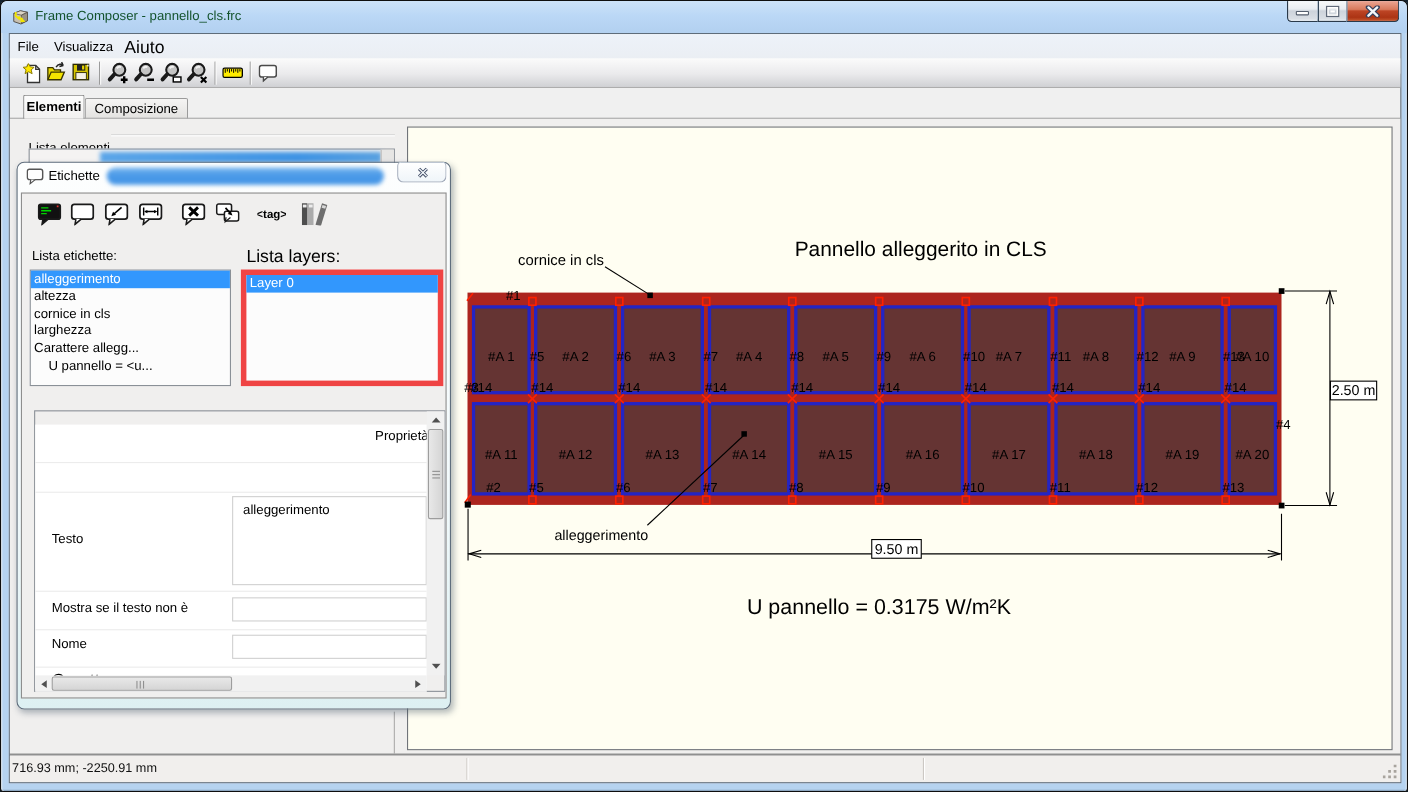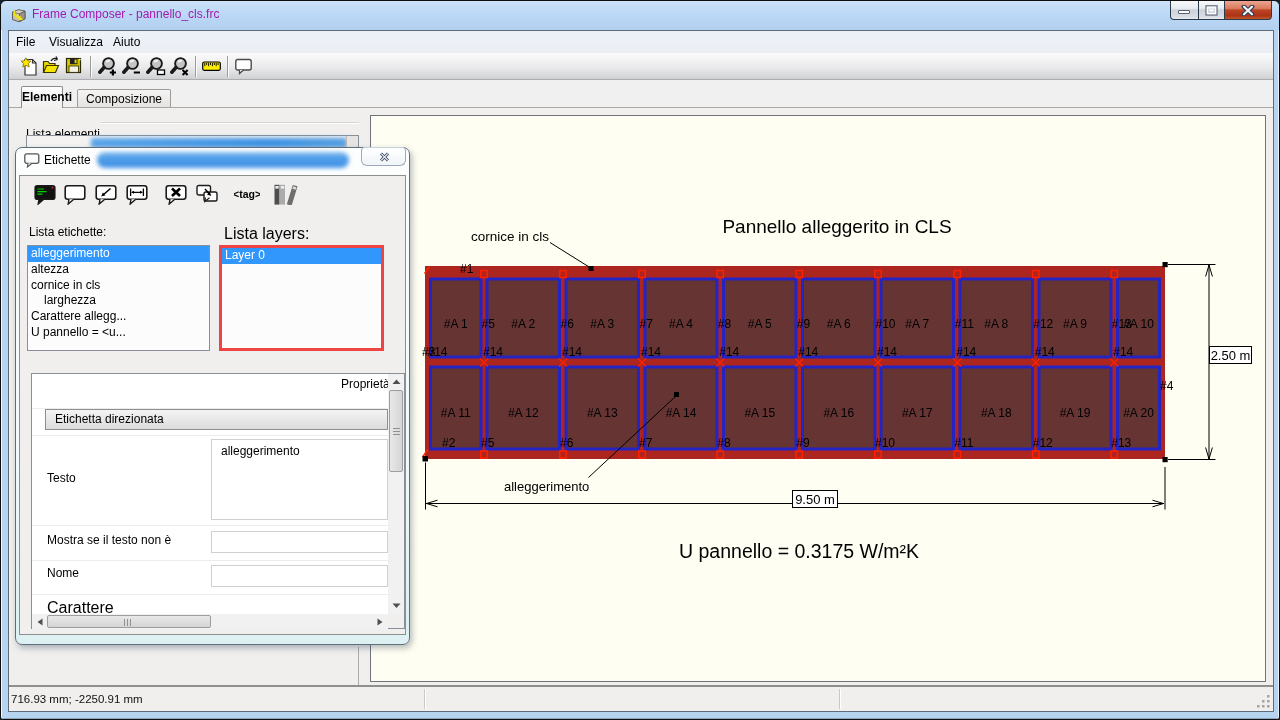--- a/index.html
+++ b/index.html
@@ -6,21 +6,21 @@
 </style></head><body>
 <div class="abs" style="left:0;top:0;width:1280px;height:720px;border:1px solid #0E0E0E;border-radius:6px 6px 3px 3px;background:#B6D3F0;overflow:hidden;box-shadow:inset 1px 0 0 #F2F8FE,inset -1px 0 0 #E6EFFA,inset 0 -1px 0 #8CA6C0">
 <div class="abs" style="left:0;top:0;width:1278px;height:29px;border-radius:6px 6px 0 0;background:linear-gradient(180deg,#CCE2F8 0%,#BBD8F6 45%,#B2D0F0 100%)"></div>
 <svg style="position:absolute;left:9px;top:6px" width="17" height="17" viewBox="0 0 17 17">
 <path d="M2.5 5.2 L8.5 2.8 L15 4.2 L15 11.8 L9 14.8 L2.5 12.6 Z" fill="#C8C0B0" stroke="#4A453E" stroke-width="0.8"></path>
 <path d="M2.5 5.2 L8.5 2.8 L15 4.2 L9.5 6.8 Z" fill="#DCD4C4" stroke="#4A453E" stroke-width="0.6"></path>
 <path d="M9.5 6.8 L15 4.2 L15 11.8 L9.5 14.5 Z" fill="#9A9284" stroke="#4A453E" stroke-width="0.6"></path>
 <path d="M4.3 3.8 V7.6 L7.6 10.2 M7.6 7.8 V10.2 H10.6" fill="none" stroke="#F2E600" stroke-width="1.7"></path>
 <path d="M9.2 8.4 L13.2 12.8 L8.4 13.2 Z" fill="#F2E600"></path>
 </svg>
-<div class="abs" style="left:31px;top:6px;font-size:12px;color:#a21caf">Frame Composer - pannello_cls.frc</div>
+<div class="abs" style="left:31px;top:6px;font-size:12px;color:#14532d">Frame Composer - pannello_cls.frc</div>
 
 <div style="position:absolute;left:1169px;top:0;width:102px;height:19px">
  <div style="position:absolute;left:0;top:0;width:28px;height:19px;background:linear-gradient(180deg,#F7F9FA 0%,#E9EDF1 40%,#CDD3DB 50%,#D9DEE4 88%,#E8ECF0 100%);border:1px solid #2A3A4A;border-top:none;border-right:none;border-radius:0 0 0 4px;box-sizing:border-box"></div>
  <div style="position:absolute;left:28px;top:0;width:26px;height:19px;background:linear-gradient(180deg,#F7F9FA 0%,#E9EDF1 40%,#CDD3DB 50%,#D9DEE4 88%,#E8ECF0 100%);border:1px solid #2A3A4A;border-top:none;border-right:none;box-sizing:border-box"></div>
  <div style="position:absolute;left:54px;top:0;width:48px;height:19px;background:linear-gradient(180deg,#ECA592 0%,#D97A5C 42%,#BC4424 50%,#AC3414 82%,#C4582E 100%);border:1px solid #2A3A4A;border-top:none;border-radius:0 0 4px 0;box-sizing:border-box"></div>
  <div style="position:absolute;left:8px;top:9px;width:12px;height:4px;background:#FFF;border:1px solid #555F6E;border-radius:1px;box-sizing:border-box"></div>
  <svg style="position:absolute;left:35px;top:4px" width="13" height="11" viewBox="0 0 13 11">
         <rect x="1.5" y="1.3" width="10" height="8.2" fill="none" stroke="#5E6878" stroke-width="2.2"></rect>
         <rect x="2.3" y="2.1" width="8.4" height="6.6" fill="none" stroke="#FFF" stroke-width="1.5"></rect>
         <rect x="4.5" y="4.5" width="4" height="1.8" fill="#FFF"></rect>
@@ -28,21 +28,21 @@
  <svg style="position:absolute;left:71px;top:4px" width="14" height="11" viewBox="0 0 14 11">
         <path d="M2.8 1.6 L11.2 9.4 M11.2 1.6 L2.8 9.4" stroke="#35405C" stroke-width="4.4" stroke-linecap="round"></path>
         <path d="M3 1.8 L11 9.2 M11 1.8 L3 9.2" stroke="#F4F7FA" stroke-width="2.2" stroke-linecap="round"></path>
       </svg>
 </div>
 <div class="abs" style="left:7px;top:29px;width:1266px;height:682px;background:#F0F0F0;border:1px solid #5E6C7A">
 <div class="abs" style="left:0;top:0;width:1264px;position:relative">
 <div class="abs" style="left:0;top:0;width:1264px;height:36px;background:linear-gradient(180deg,#EDF2F9,#E9ECF0)">
 <div class="abs" style="left:7px;top:4px;font-size:12px">File</div>
 <div class="abs" style="left:40px;top:4px;font-size:12px">Visualizza</div>
-<div class="abs" style="left:104px;top:4px;font-size:12px">Aiuto</div>
+<div class="abs" style="left:104px;top:4px;font-size:16px">Aiuto</div>
 </div>
 <div class="abs" style="left:0;top:22px;width:1264px;height:27px;background:linear-gradient(180deg,#FBFBFB 0%,#EAEAEC 55%,#D0D1D4 100%);border-bottom:1px solid #ADADAD">
 </div>
 <svg style="position:absolute;left:11px;top:26px" width="17" height="20" viewBox="0 0 17 20">
           <path d="M5 2.5 H12.5 L16 6 V18 H5 Z" fill="#FFF" stroke="#333" stroke-width="1.2"></path>
           <path d="M12.5 2.5 V6 H16" fill="none" stroke="#333" stroke-width="1.2"></path>
           <path d="M5.8 0.8 L7.6 3.8 L11 4.2 L8.3 6.5 L9.2 10 L6 8.2 L2.8 10 L3.7 6.5 L1 4.2 L4.4 3.8 Z" fill="#FFE800" stroke="#8A7A00" stroke-width="0.9"></path>
         </svg>
         <svg style="position:absolute;left:33px;top:25px" width="18" height="18" viewBox="0 0 18 18">
           <path d="M1.5 16.5 L1.5 5.5 L6 5.5 L7.5 7.5 L13 7.5 L13 9.5" fill="#E8D700" stroke="#3A3400" stroke-width="1.2"></path>
@@ -94,21 +94,21 @@
           <path d="M12.3 5.8 V8" stroke="#000" stroke-width="0.9"></path>
           <path d="M14.2 5.8 V9.2" stroke="#000" stroke-width="0.9"></path>
           <path d="M16.099999999999998 5.8 V8" stroke="#000" stroke-width="0.9"></path>
         </svg>
         <div class="abs" style="left:218px;top:25px;width:1px;height:21px;background:#9B9B9B"></div>
         <div class="abs" style="left:219px;top:25px;width:1px;height:21px;background:#FAFAFA"></div>
         <svg style="position:absolute;left:226px;top:27px" width="17" height="17" viewBox="0 0 17 17">
           <rect x="0.8" y="1.5" width="15.4" height="10.5" rx="2" fill="#FFF" stroke="#4A4A4A" stroke-width="1.4"></rect>
           <path d="M4.5 12 L4.5 15.5 L8.5 12" fill="#FFF" stroke="#4A4A4A" stroke-width="1.3"></path>
         </svg>
-<div class="abs" style="left:12px;top:55px;width:42px;height:22px;background:linear-gradient(180deg,#FDFDFD,#F1F0EF);border:1px solid #8C8C8C;border-bottom:none;border-radius:2px 2px 0 0;font-size:12px;font-weight:bold;line-height:21px;z-index:3">Elementi</div>
+<div class="abs" style="left:12px;top:55px;width:56px;height:22px;background:linear-gradient(180deg,#FDFDFD,#F1F0EF);border:1px solid #8C8C8C;border-bottom:none;border-radius:2px 2px 0 0;font-size:12px;font-weight:bold;text-align:center;line-height:21px;z-index:3">Elementi</div>
 <div class="abs" style="left:68px;top:58px;width:94px;height:19px;background:linear-gradient(180deg,#F5F4F3,#E3E2E0);border:1px solid #9B9B9B;border-bottom:none;border-radius:2px 2px 0 0;font-size:12px;text-align:center;line-height:19px;z-index:1">Composizione</div>
 <div class="abs" style="left:0;top:76px;width:1264px;height:1px;background:#A8A8A8;z-index:2"></div>
 <div class="abs" style="left:0;top:77px;width:1264px;height:577px;background:#F0EFEE;z-index:0"></div>
 <div class="abs" style="left:17px;top:96px;font-size:12px;z-index:2">Lista elementi</div>
 <div class="abs" style="left:92px;top:91px;width:258px;height:1px;background:#D5D5D5;z-index:2"></div>
 <div class="abs" style="left:92px;top:92px;width:258px;height:1px;background:#FFF;z-index:2"></div>
 <div class="abs" style="left:17px;top:104px;width:333px;height:506px;background:#F4F3F2;border:1px solid #8A9097;z-index:2"></div>
 <div class="abs" style="left:349px;top:616px;width:1px;height:38px;background:#ACABAA;z-index:2"></div>
 <div class="abs" style="left:82px;top:107px;width:256px;height:10px;background:linear-gradient(90deg,#5AA5E8,#3E93E4 70%,#58A0E0);filter:blur(2px);z-index:2"></div>
 <div class="abs" style="left:337px;top:105px;width:12px;height:14px;background:#E6E5E4;border-left:1px solid #B8B8B8;z-index:2"></div>
@@ -320,36 +320,35 @@
             <rect x="12.8" y="0.2" width="5" height="20.3" fill="#6E6E6E"></rect>
             <rect x="13.6" y="1.4" width="3.4" height="2.6" fill="#D8D8D8"></rect>
           </g>
         </svg>
 <div class="abs" style="left:9px;top:49px;font-size:12px">Lista etichette:</div>
 <div class="abs" style="left:204px;top:49px;font-size:16px">Lista layers:</div>
 <div class="abs" style="left:7px;top:69px;width:183px;height:106px;background:#FCFCFC;border:1px solid #8A9097;font-size:12px;line-height:15.8px">
           <div style="background:#3297FD;color:#FFF;padding-left:3px">alleggerimento</div>
           <div style="padding-left:3px">altezza</div>
           <div style="padding-left:3px">cornice in cls</div>
-          <div style="padding-left:16px">larghezza</div>
+          <div style="padding-left:3px">larghezza</div>
           <div style="padding-left:3px">Carattere allegg...</div>
-          <div style="padding-left:3px">U pannello = &lt;u...</div>
+          <div style="padding-left:16px">U pannello = &lt;u...</div>
         </div>
-<div class="abs" style="left:199px;top:69px;width:165px;height:106px;background:#FCFCFC;border:3px solid #ef4444;font-size:12px;line-height:15.8px">
+<div class="abs" style="left:199px;top:69px;width:184px;height:106px;background:#FCFCFC;border:5px solid #ef4444;font-size:12px;line-height:15.8px">
           <div style="background:#3297FD;color:#FFF;padding-left:3px">Layer 0</div>
         </div>
 <div class="abs" style="left:11px;top:197px;width:374px;height:256px;border:1px solid #8A9097;background:#F0EFEE">
-<div class="abs" style="left:0;top:0;width:356px;height:240px;background:#FFF;overflow:hidden;position:relative">
+<div class="abs" style="left:0;top:12px;width:356px;height:240px;background:#FFF;overflow:hidden;position:relative">
 <div class="abs" style="left:309px;top:3px;font-size:12px">Proprietà</div>
 <div class="abs" style="left:0;top:33.5px;width:356px;height:1px;background:#ECECEC"></div>
 <div class="abs" style="left:0;top:60.5px;width:356px;height:1px;background:#ECECEC"></div>
 <div class="abs" style="left:0;top:150.5px;width:356px;height:1px;background:#ECECEC"></div>
 <div class="abs" style="left:0;top:185.5px;width:356px;height:1px;background:#ECECEC"></div>
 <div class="abs" style="left:0;top:219.5px;width:356px;height:1px;background:#ECECEC"></div>
-<div class="abs" style="left:13px;top:35px;width:343px;height:21px;background:linear-gradient(180deg,#F4F4F4,#DCDCDC);border:1px solid #8E8E8E;font-size:12px;line-height:19px;padding-left:9px">Etichetta direzionata</div>
 <div class="abs" style="left:15px;top:97px;font-size:12px">Testo</div>
 <div class="abs" style="left:179px;top:65px;width:177px;height:81px;background:#FFF;border:1px solid #D0D0D0;font-size:12px;padding:4px 0 0 9px">alleggerimento</div>
 <div class="abs" style="left:15px;top:159px;font-size:12px">Mostra se il testo non è</div>
 <div class="abs" style="left:179px;top:157px;width:177px;height:22px;background:#FFF;border:1px solid #D0D0D0"></div>
 <div class="abs" style="left:15px;top:192px;font-size:12px">Nome</div>
 <div class="abs" style="left:179px;top:191px;width:177px;height:22px;background:#FFF;border:1px solid #D0D0D0"></div>
 <div class="abs" style="left:15px;top:225px;font-size:16px">Carattere</div>
 </div>
 <div class="abs" style="left:356px;top:0;width:16px;height:240px;background:#F1F1F1">
 <svg class="abs" style="left:4px;top:5px" width="9" height="6" viewBox="0 0 9 6">

